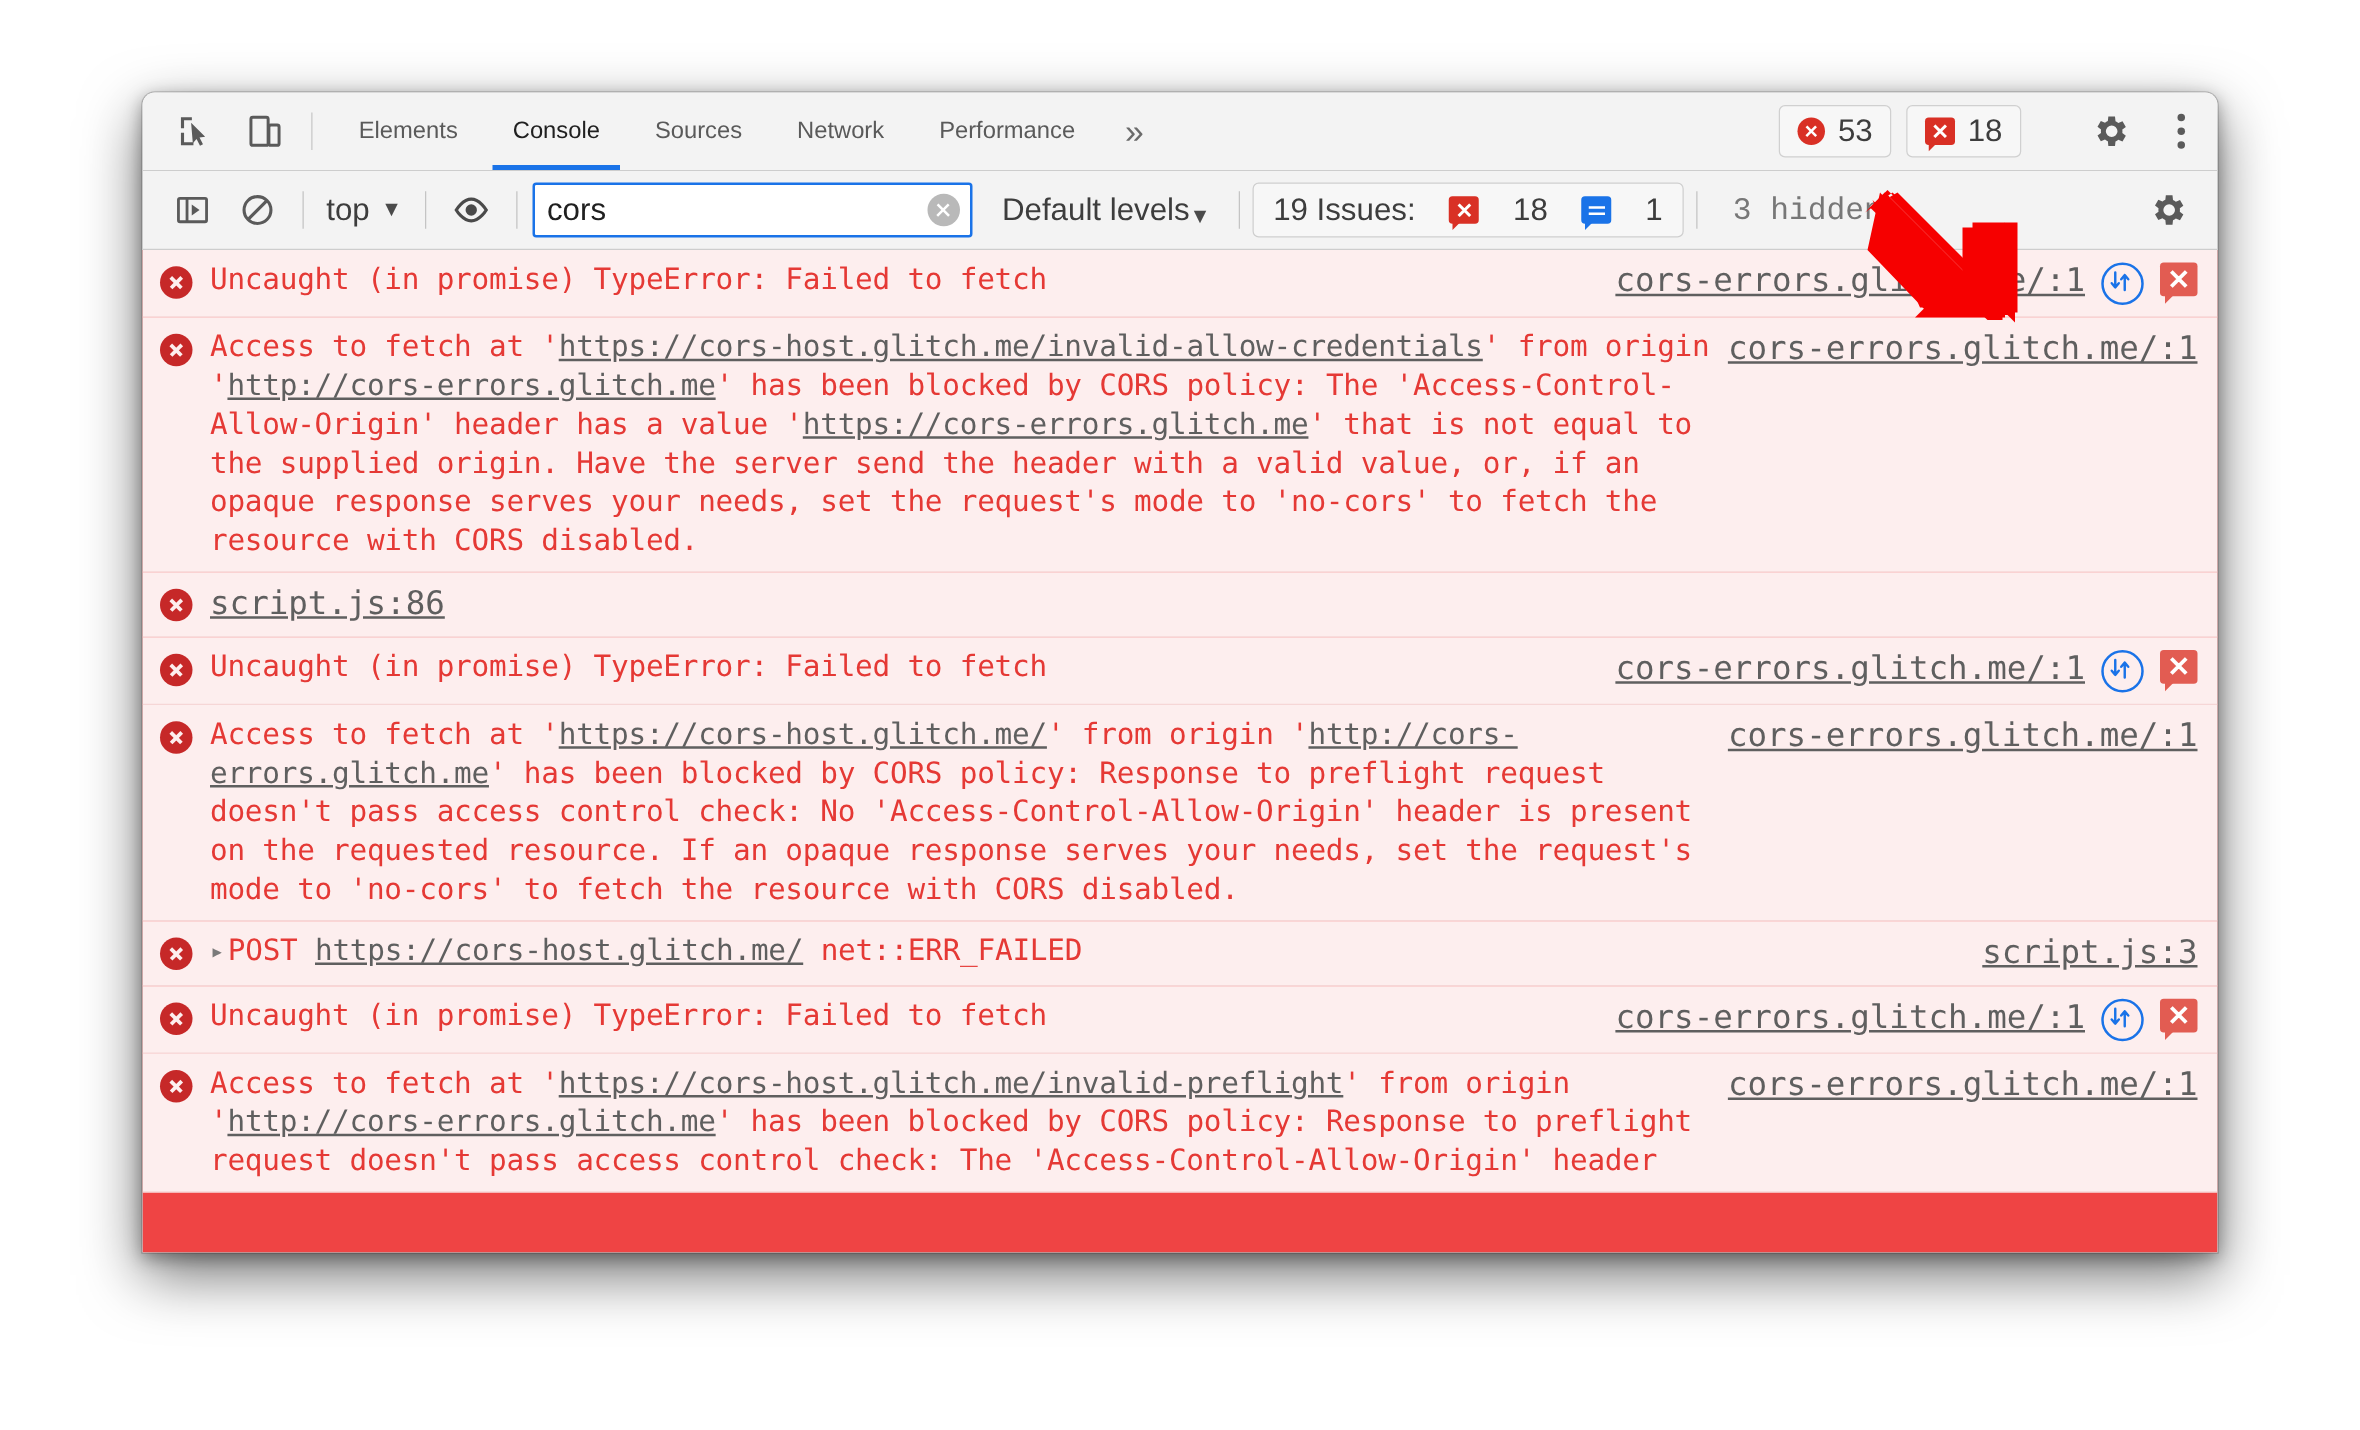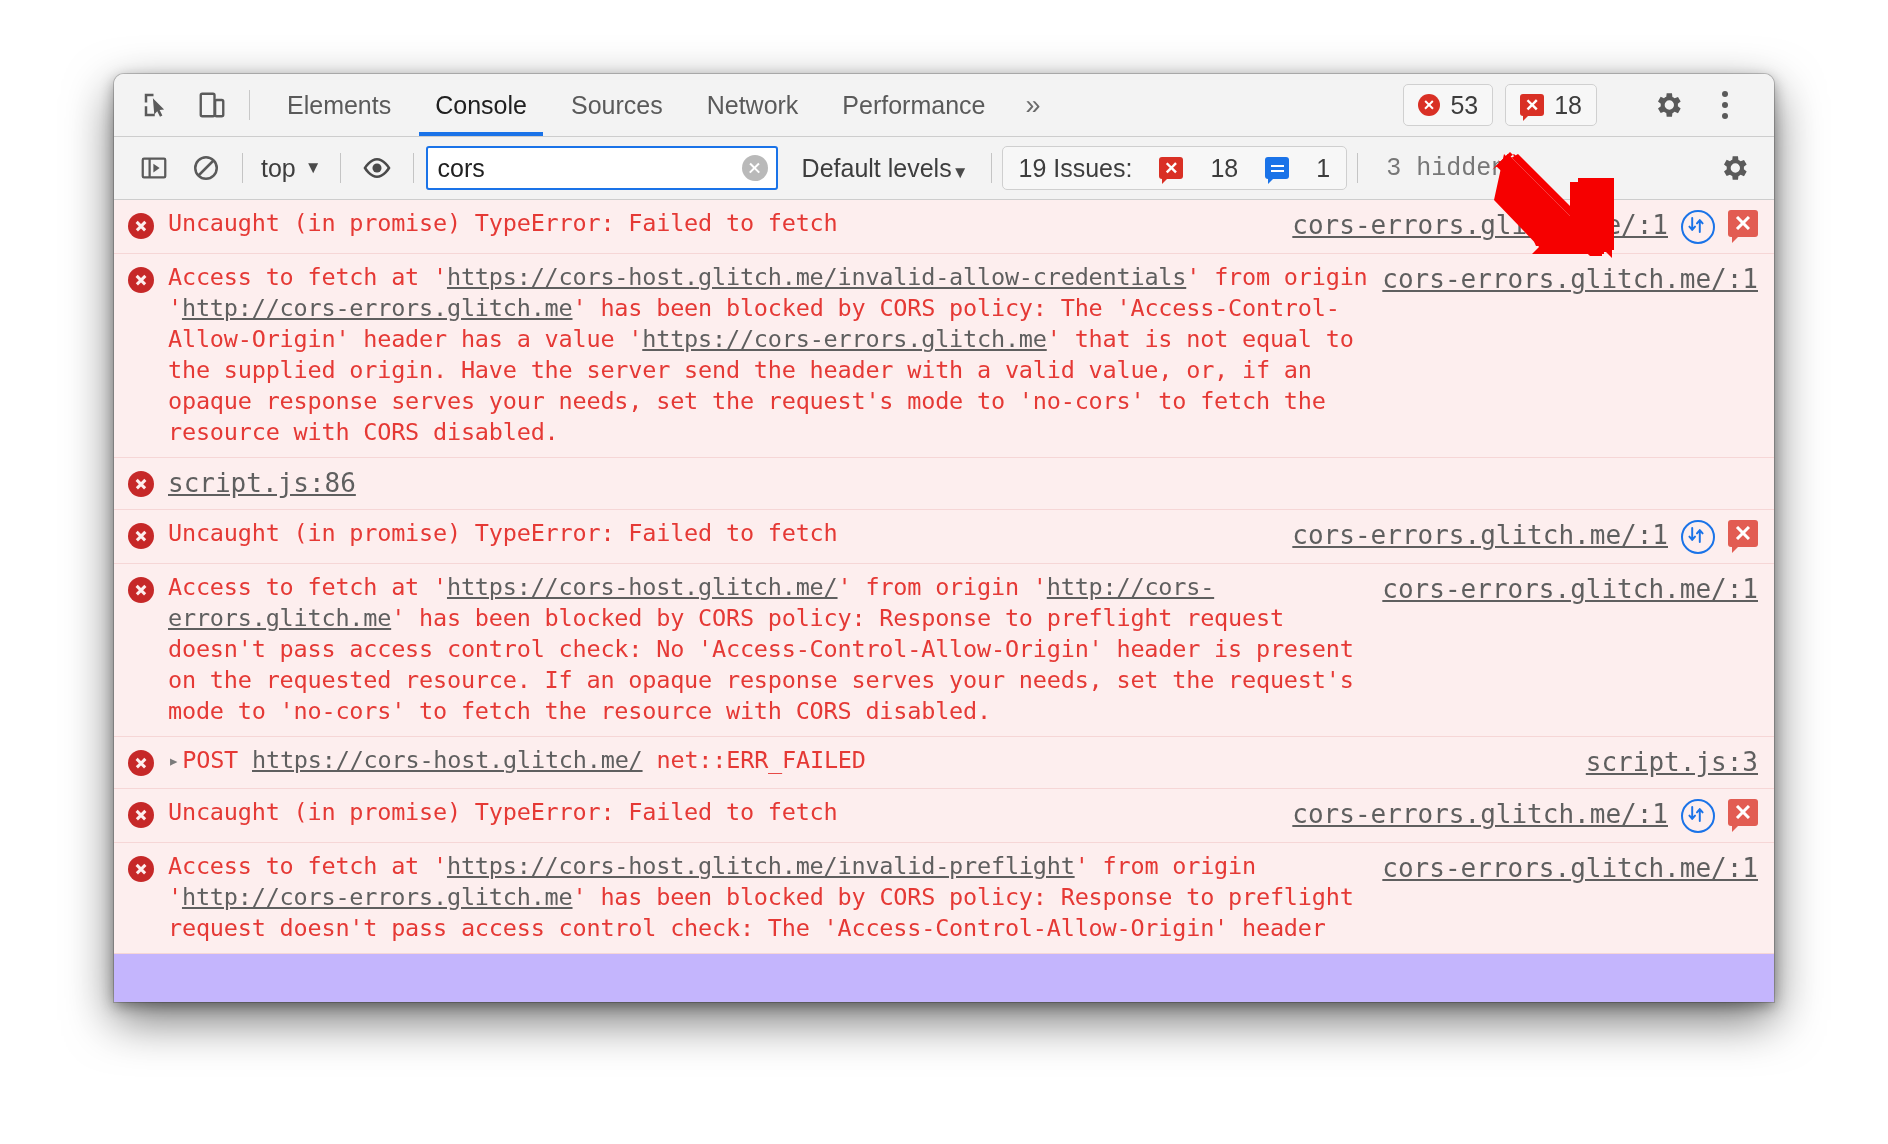--- a/index.html
+++ b/index.html
@@ -81,40 +81,40 @@
     flex: 0 0 1px;
   }
   .panel-tabs {
     display: flex;
     align-items: stretch;
     margin-left: 6px;
   }
   .ptab {
     display: flex; align-items: center;
     padding: 0 22px;
-    font-size: 25px;
+    font-size: 19px;
     color: #5a5a5a;
     position: relative;
     cursor: pointer;
     white-space: nowrap;
   }
   .ptab.active { color: #202020; }
   .ptab.active::after {
     content: "";
     position: absolute;
     left: 6px; right: 6px; bottom: 0;
     height: 4px;
     background: #1a73e8;
   }
   .ptab.more { font-size: 27px; color: #6b6b6b; padding: 0 18px; }
   .tabbar-right {
     margin-left: auto;
     display: flex;
     align-items: center;
-    padding-right: 32px;
+    padding-right: 12px;
     gap: 12px;
   }
   .count-pill {
     display: flex; align-items: center;
     gap: 10px;
     height: 40px;
     padding: 0 14px;
     border: 1px solid #d0d0d0;
     border-radius: 5px;
     background: #f7f7f7;
@@ -280,21 +280,21 @@
     color: #777;
     padding-left: 18px;
     white-space: nowrap;
     font-family: Liberation Mono, monospace;
   }
   .gear-right { margin-left: auto; display: flex; align-items: center; padding-right: 4px; }
 
   
   .console {
     flex: 1 1 auto;
-    background: #c4b5fd;
+    background: #ef4444;
     overflow: hidden;
     position: relative;
   }
   .msg {
     display: flex;
     align-items: flex-start;
     background: #fdeeee;
     border-bottom: 1px solid #f6d6d6;
     padding: 8px 0 9px 0;
     min-height: 34px;

